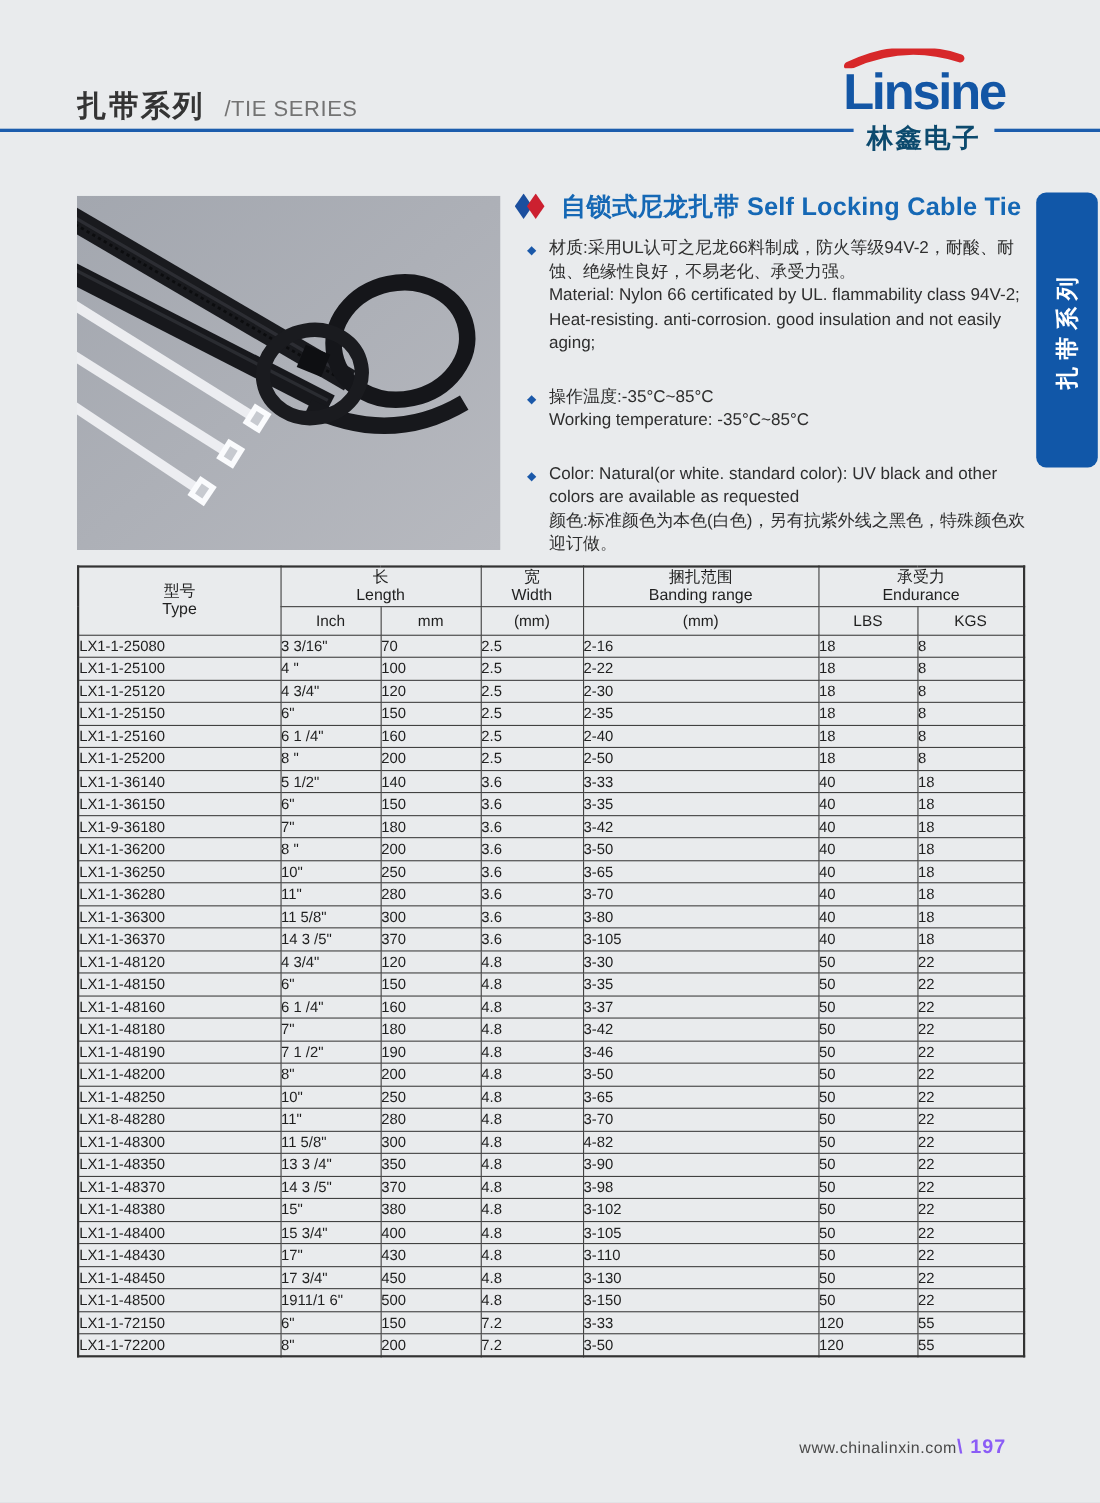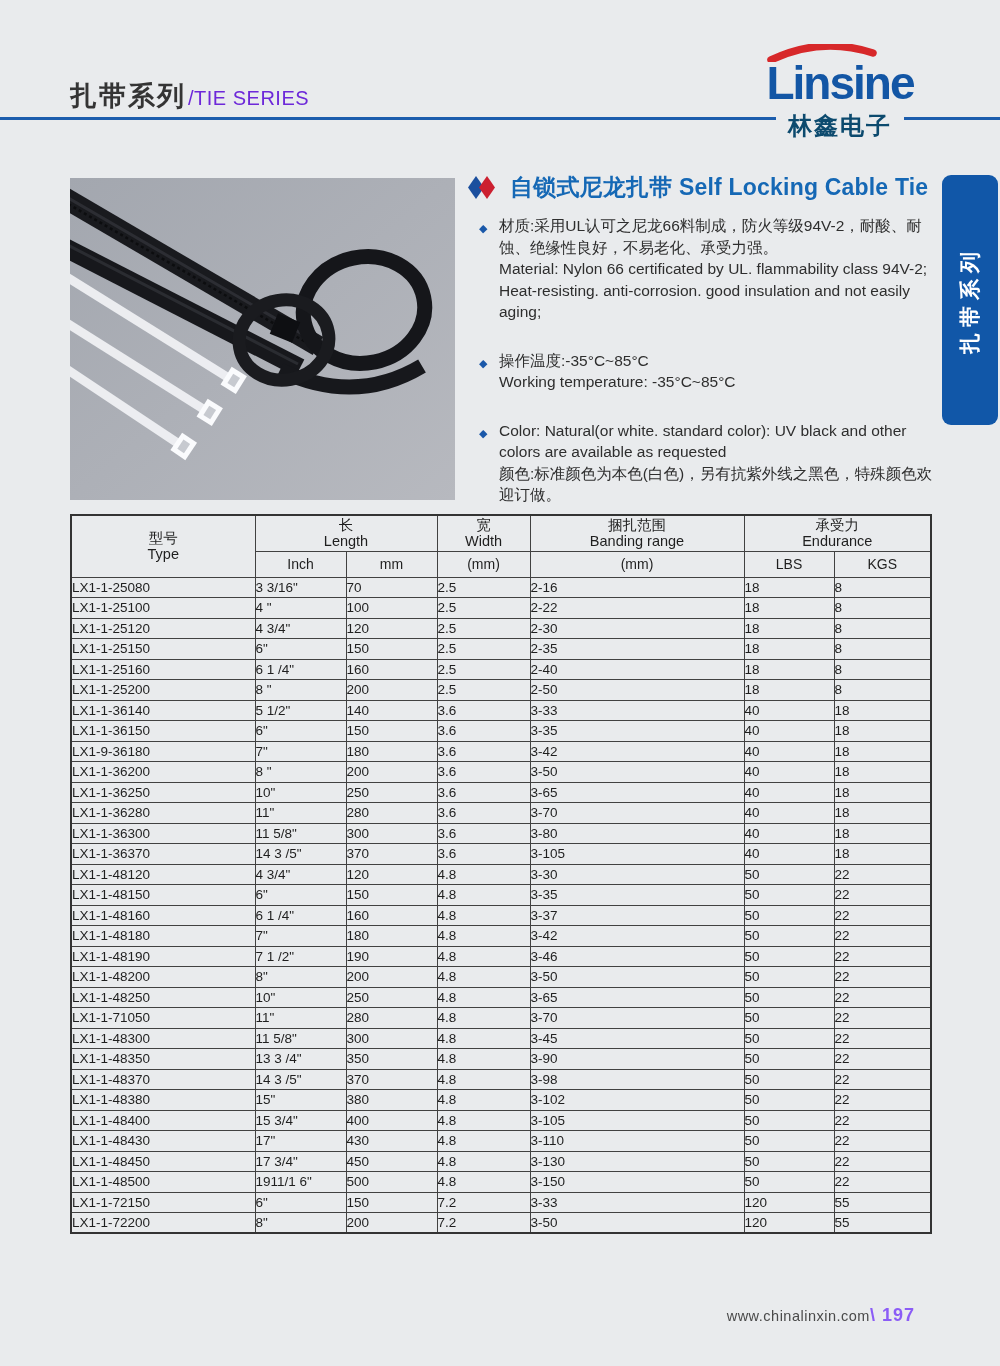--- a/index.html
+++ b/index.html
@@ -2,21 +2,21 @@
 <html><head>
 <meta charset="utf-8">
 <style>
   * { box-sizing: border-box; margin: 0; padding: 0; }
   body { background: #d8dadd; font-family: "Liberation Sans", "DejaVu Sans", sans-serif; }
   .page { position: relative; width: 1000px; height: 1366px; background: #e9ebed; overflow: hidden; margin: 0 auto; }
 
   
   .header-title { position: absolute; left: 70px; top: 78px; white-space: nowrap; }
   .header-title .t-cn { font-size: 27px; font-weight: bold; color: #343434; letter-spacing: 2px; }
-  .header-title .t-en { font-size: 20px; color: #6d28d9; margin-left: 2px; letter-spacing: 0.5px; }
+  .header-title .t-en { font-size: 20px; color: #737373; margin-left: 18px; letter-spacing: 0.5px; }
   .header-rule { position: absolute; left: 0; top: 117px; width: 1000px; height: 3px; background: #1c5dad; }
 
   .logo { position: absolute; left: 735px; top: 44px; width: 210px; text-align: center; }
   .logo .swoosh { display: block; margin: 0 auto -2px 32px; }
   .logo .wordmark { font-size: 46px; line-height: 46px; font-weight: bold; color: #1356a5; letter-spacing: -2px; }
   .logo .brand-cn { display: inline-block; background: #e9ebed; padding: 0 12px; margin-top: 4px;
                     font-size: 24px; font-weight: bold; color: #0c4a6e; letter-spacing: 2px; position: relative; z-index: 2; }
 
   
   .photo { position: absolute; left: 70px; top: 178px; width: 385px; height: 322px; }
@@ -360,34 +360,34 @@
         <tr>
           <td>LX1-1-48250</td>
           <td>10"</td>
           <td>250</td>
           <td>4.8</td>
           <td>3-65</td>
           <td>50</td>
           <td>22</td>
         </tr>
         <tr>
-          <td>LX1-1-71050</td>
+          <td>LX1-8-48280</td>
           <td>11"</td>
           <td>280</td>
           <td>4.8</td>
           <td>3-70</td>
           <td>50</td>
           <td>22</td>
         </tr>
         <tr>
           <td>LX1-1-48300</td>
           <td>11 5/8"</td>
           <td>300</td>
           <td>4.8</td>
-          <td>3-45</td>
+          <td>4-82</td>
           <td>50</td>
           <td>22</td>
         </tr>
         <tr>
           <td>LX1-1-48350</td>
           <td>13 3 /4"</td>
           <td>350</td>
           <td>4.8</td>
           <td>3-90</td>
           <td>50</td>

